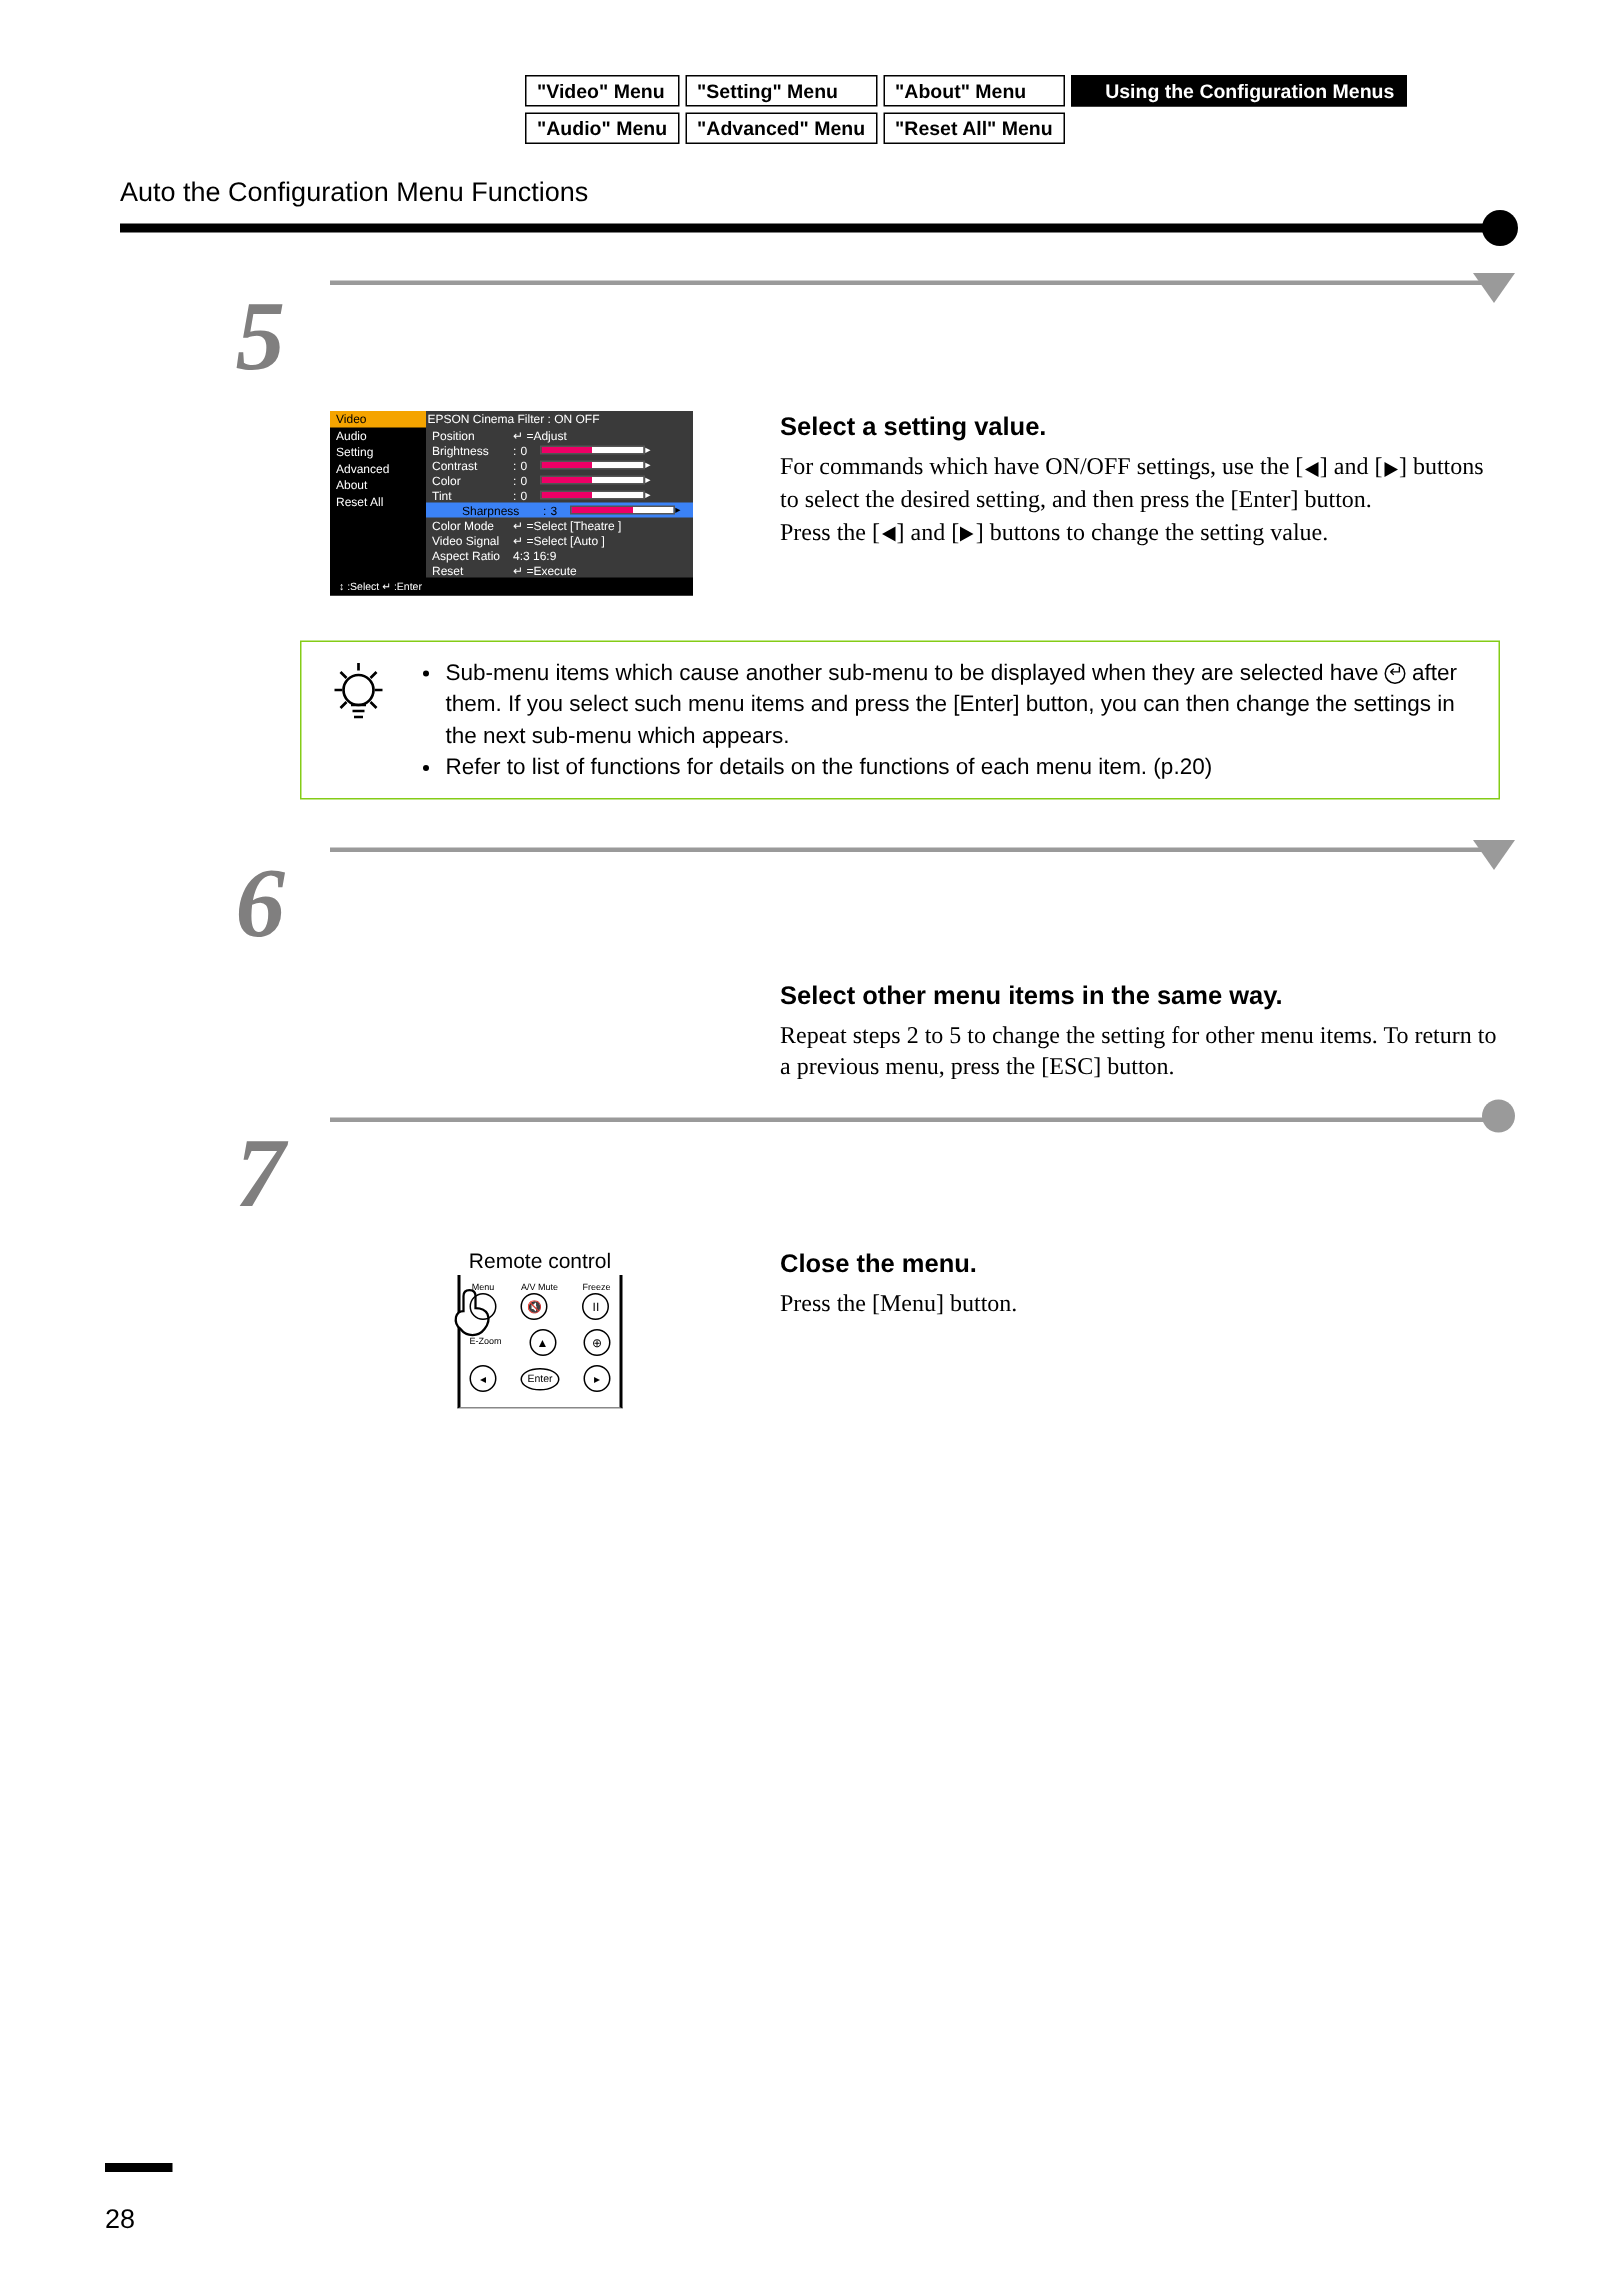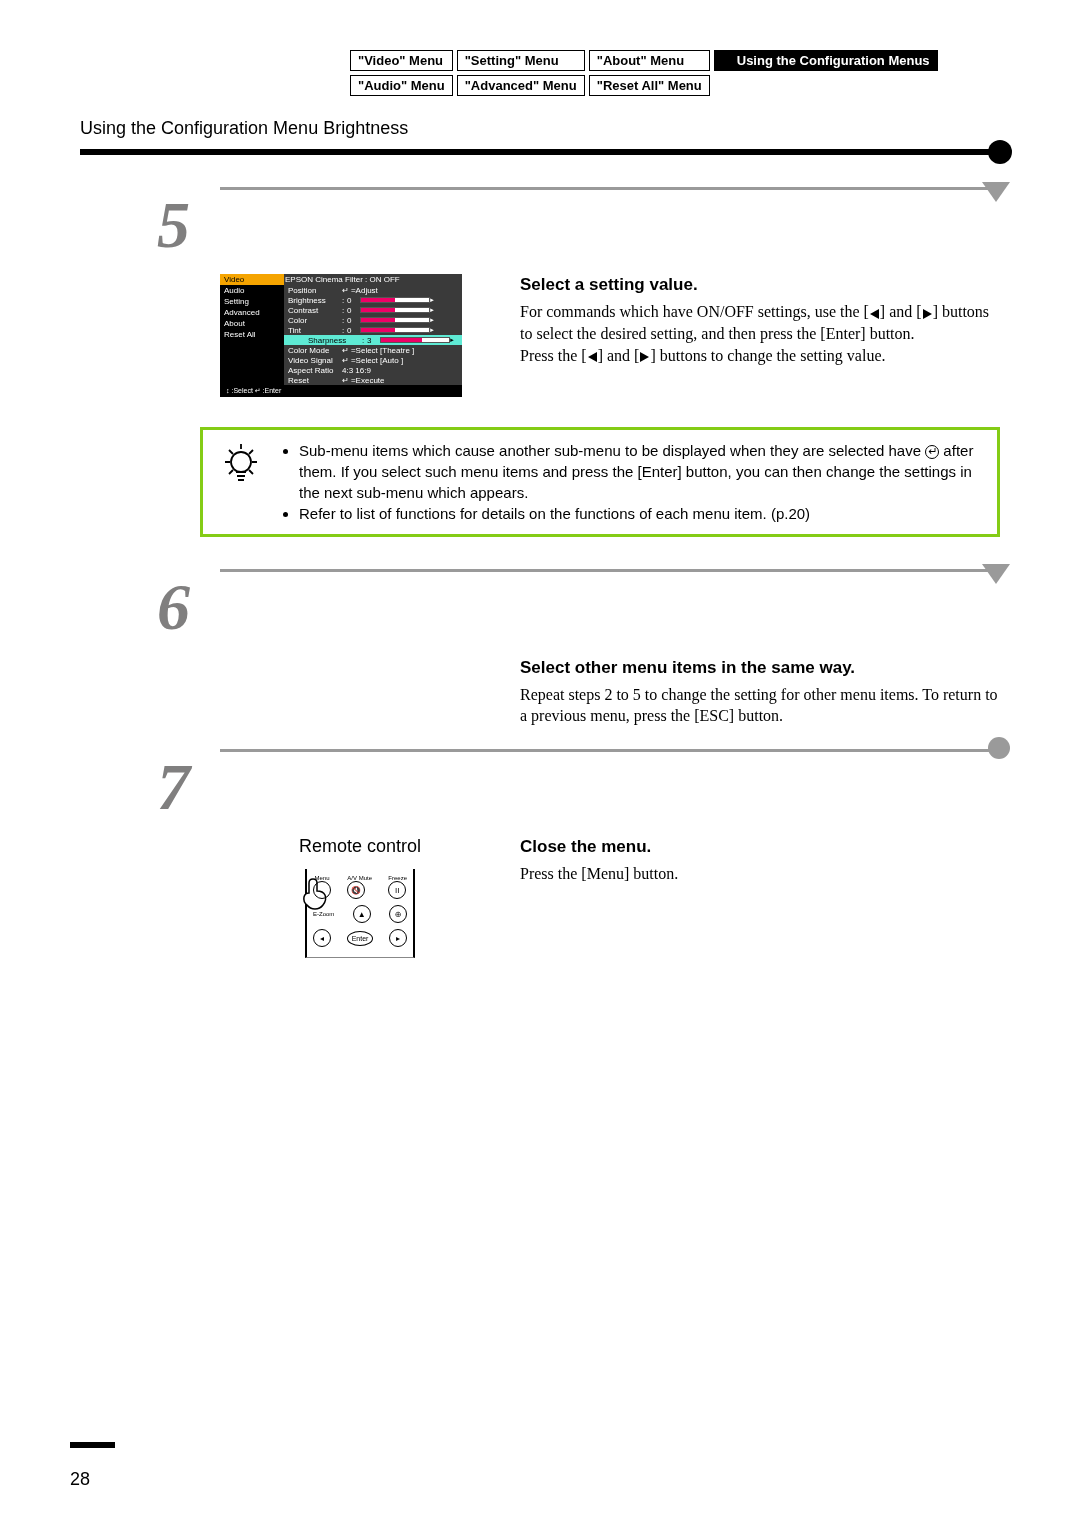--- a/index.html
+++ b/index.html
@@ -149,26 +149,26 @@
     margin-left:6px;
     border:1px solid #555;
   }
   .osd-sharp .osd-slider {
     background:linear-gradient(to right,#e06 0 60%,#fff 60% 100%);
   }
   .osd-foot { background:#000; color:#fff; font-size:7px; padding:2px 6px; }
   .osd-right-row { display:flex; align-items:center; padding:0 4px; height:10px; justify-content:flex-start; }
   .osd-label-r { flex:0 0 54px; }
   .osd-val { width:10px; text-align:center; }
-  .osd-selrow { background:#5eead4; color:#000;padding-left:24px; }
+  .osd-selrow { background:#3b82f6; color:#000;padding-left:24px; }
   .osd-end { font-size:7px; }
 
   
   .tipbox {
-    border:3px solid #84cc16;
+    border:1px solid #84cc16;
     margin: 10px 0 40px 120px;
     padding:10px 14px;
     display:flex;
     gap:14px;
     font-family: Arial, Helvetica, sans-serif;
     font-size:15px;
     line-height:1.4;
   }
   .tipicon svg { width:48px; height:48px; }
   .tipbox ul { list-style:disc; margin-left:20px; }
@@ -186,21 +186,21 @@
     left:2px; top:-2px;
     font-size:11px;
   }
 
   
   .remote-wrap {
     grid-column:2;
     text-align:center;
     font-family: Arial, Helvetica, sans-serif;
   }
-  .remote-label { font-size:18px; margin-bottom:12px; }
+  .remote-label { font-size:14px; margin-bottom:2px; }
   .remote {
     width:110px;
     margin:0 auto;
     border-left:2px solid #000;
     border-right:2px solid #000;
     border-bottom:1px solid #888;
     padding:6px 6px 10px 6px;
     position:relative;
     font-size:7px;
   }
@@ -249,21 +249,21 @@
 <div class="navpills">
   <div class="navpill">"Video" Menu</div>
   <div class="navpill">"Setting" Menu</div>
   <div class="navpill">"About" Menu</div>
   <div class="navpill active">Using the Configuration Menus</div>
   <div class="navpill">"Audio" Menu</div>
   <div class="navpill">"Advanced" Menu</div>
   <div class="navpill">"Reset All" Menu</div>
 </div>
 
-<div class="section-title">Using the Configuration Menu Brightness</div>
+<div class="section-title">Auto the Configuration Menu Functions</div>
 <div class="thickline"></div>
 
 <div class="step">
   <div class="step-num">5</div>
   <div class="step-thinrule">
     <span class="step-marker-triangle"></span>
   </div>
 
   <div class="osd" style="grid-row:2;">
     <div class="osd-row">

